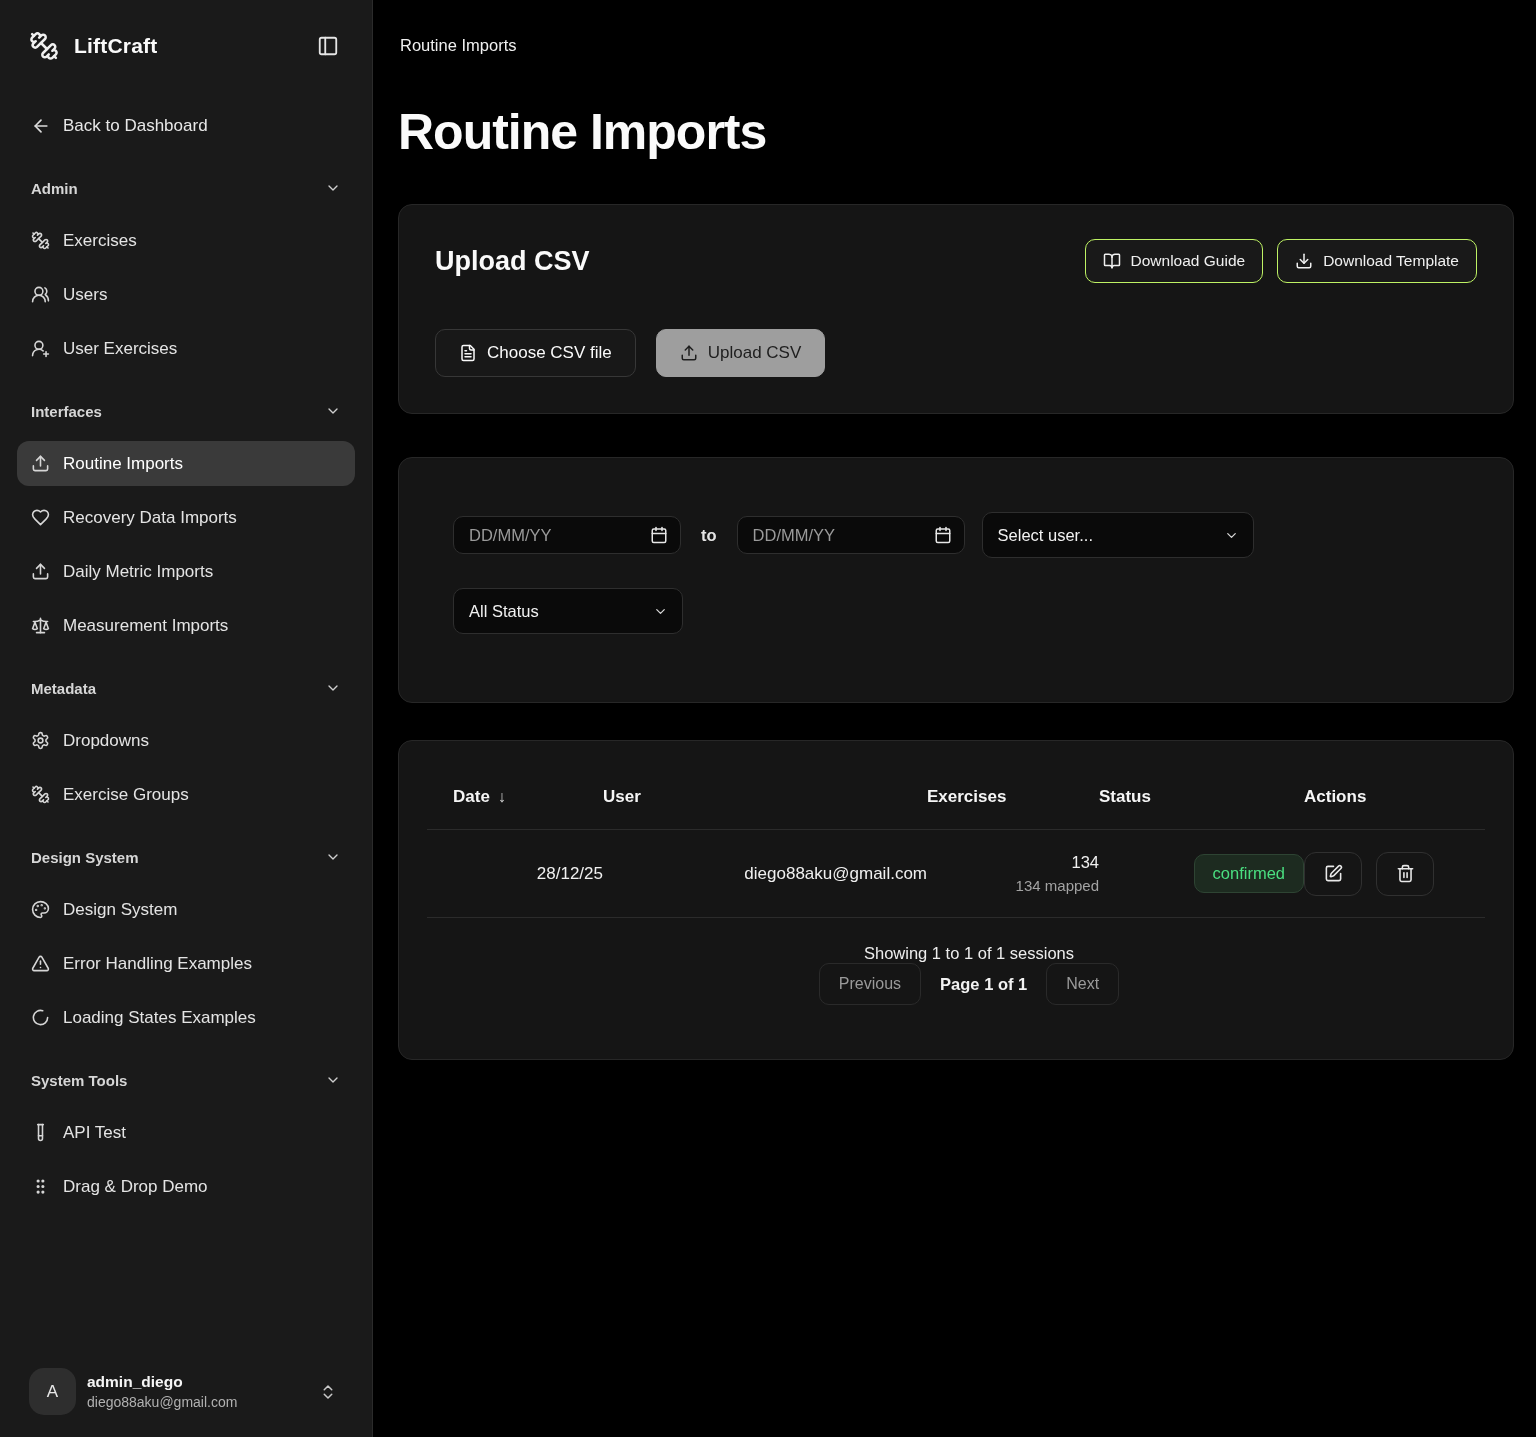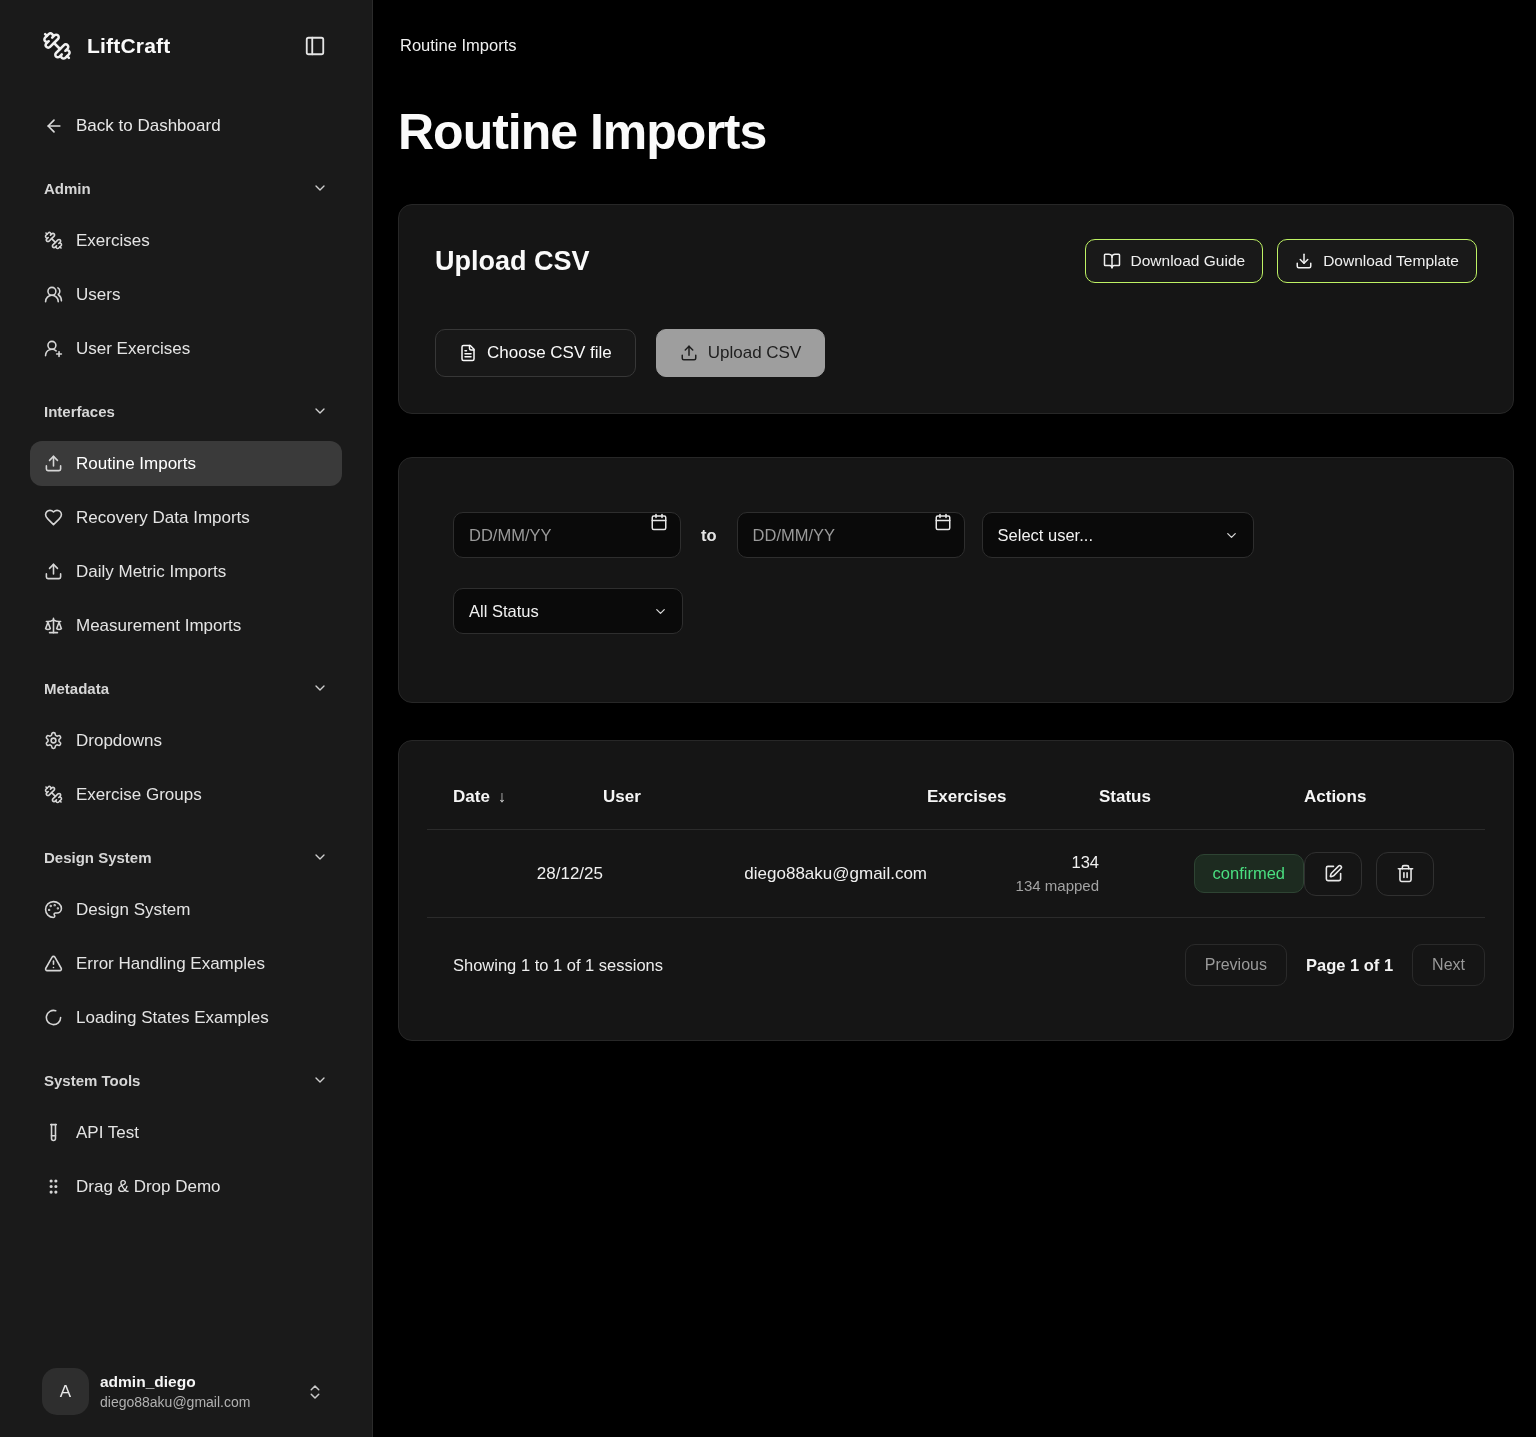--- a/index.html
+++ b/index.html
@@ -15,21 +15,21 @@
 
   
   .icon { display: inline-flex; flex-shrink: 0; }
   .icon svg { width: 100%; height: 100%; }
 
   
   .sidebar {
     width: 373px; flex-shrink: 0; height: 100%;
     background: #1a1a1a; border-right: 1px solid #2b2b2b;
     display: flex; flex-direction: column;
-    padding: 0 30px;
+    padding: 0 17px;
   }
   .sidebar-header {
     display: flex; align-items: center; justify-content: space-between;
     margin-top: 22px; padding: 0 12px 0 12px; height: 48px;
   }
   .brand { display: flex; align-items: center; gap: 15px; }
   .brand .icon { width: 30px; height: 30px; color: #f0f0f0; }
   .brand-name { font-size: 21px; font-weight: 700; color: #fafafa; letter-spacing: .2px; }
   .panel-btn {
     background: none; border: none; cursor: pointer; color: #e5e5e5;
@@ -113,23 +113,23 @@
     background: #9e9e9e; border: 1px solid #9e9e9e; color: #1e1e1e;
     font-size: 17px; font-weight: 500; padding: 13px 23px;
   }
   .btn.upload-disabled .icon { width: 18px; height: 18px; color: #1e1e1e; }
 
   
   .filter-card { margin-top: 43px; padding: 54px 54px 68px 54px; }
   .filter-row { display: flex; align-items: center; gap: 17px; }
   .filter-row.second { margin-top: 30px; }
   .date-input {
-    position: relative; width: 228px; height: 46px;
+    position: relative; width: 228px; height: 38px;
     background: #0a0a0a; border: 1px solid #2e2e2e; border-radius: 10px;
-    display: flex; 
+    display: flex; align-items: center;
   }
   .date-input input {
     background: transparent; border: none; outline: none;
     color: #f0f0f0; font-size: 16.5px; font-family: "Liberation Sans", sans-serif;
     padding: 0 40px 0 15px; width: 100%;
   }
   .date-input input::placeholder { color: #9a9a9a; }
   .date-input .cal {
     position: absolute; right: 12px; width: 18px; height: 18px; color: #e8e8e8; cursor: pointer;
   }
@@ -167,20 +167,21 @@
   .icon-btn {
     width: 58px; height: 44px; border-radius: 12px;
     background: transparent; border: 1px solid #303030; color: #e8e8e8;
     display: grid; place-items: center; cursor: pointer;
   }
   .icon-btn .icon { width: 19px; height: 19px; }
 
   .tfooter {
     display: flex; align-items: center; justify-content: space-between;
     padding: 26px 28px 54px 54px;
+    flex-direction: column;
   }
   .showing { font-size: 16.5px; color: #ededed; }
   .pager { display: flex; align-items: center; gap: 15px; }
   .pg-btn {
     background: transparent; border: 1px solid #2a2a2a; border-radius: 10px;
     color: #9a9a9a; font-size: 16px; padding: 11px 19px; cursor: default;
     font-family: "Liberation Sans", sans-serif;
   }
   .pg-info { font-size: 16.5px; font-weight: 700; color: #f2f2f2; margin: 0 4px; }
 </style>

